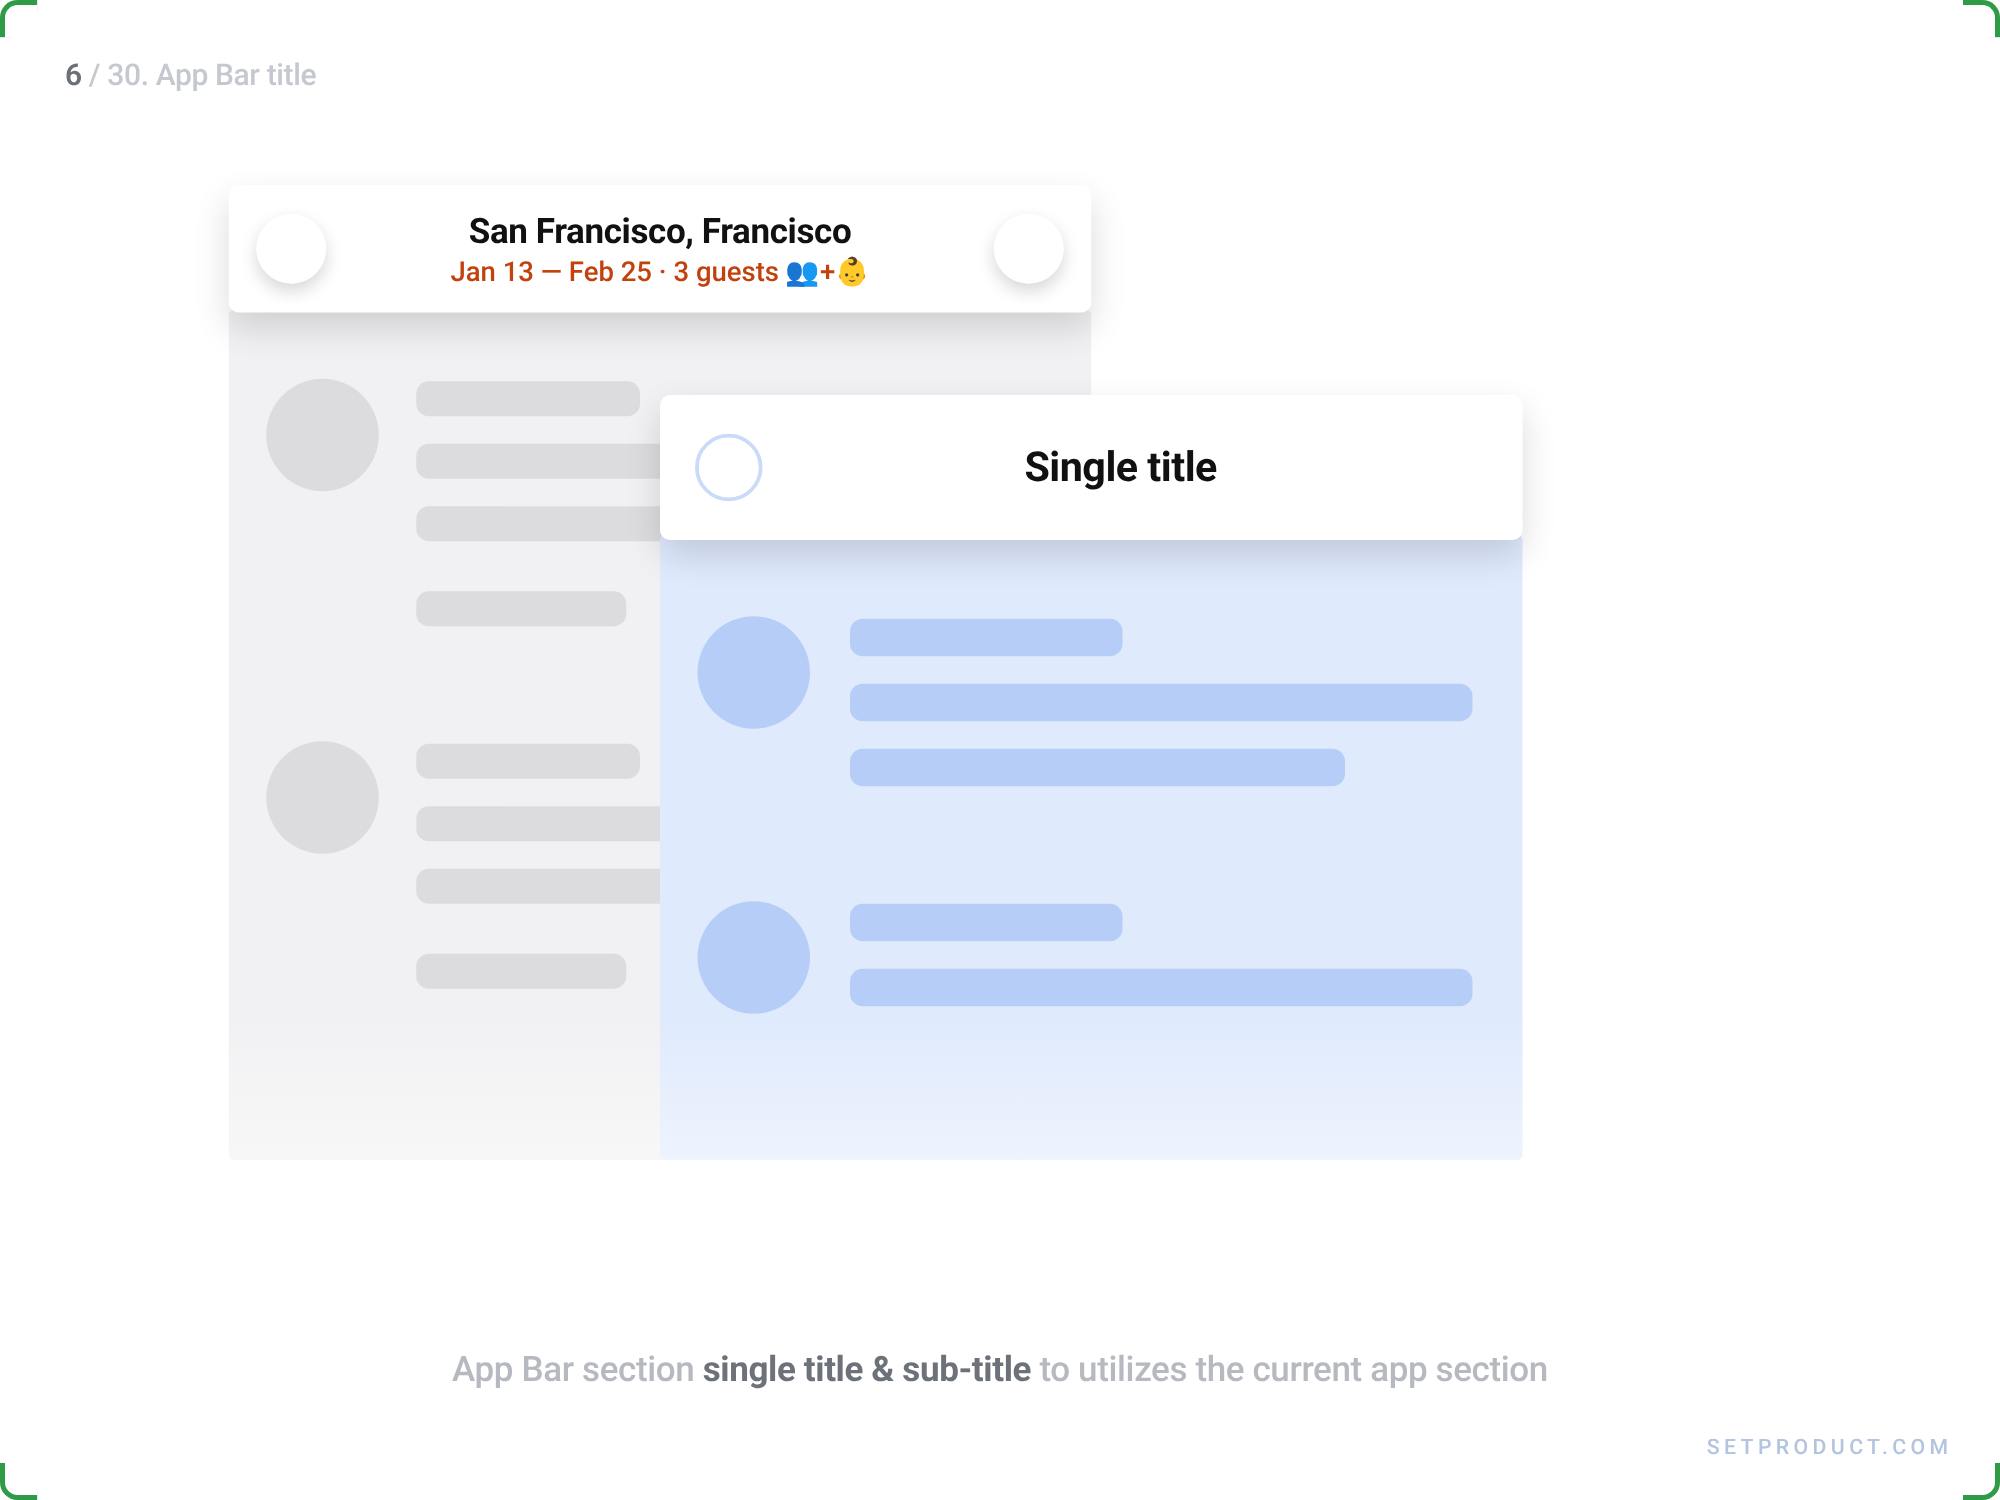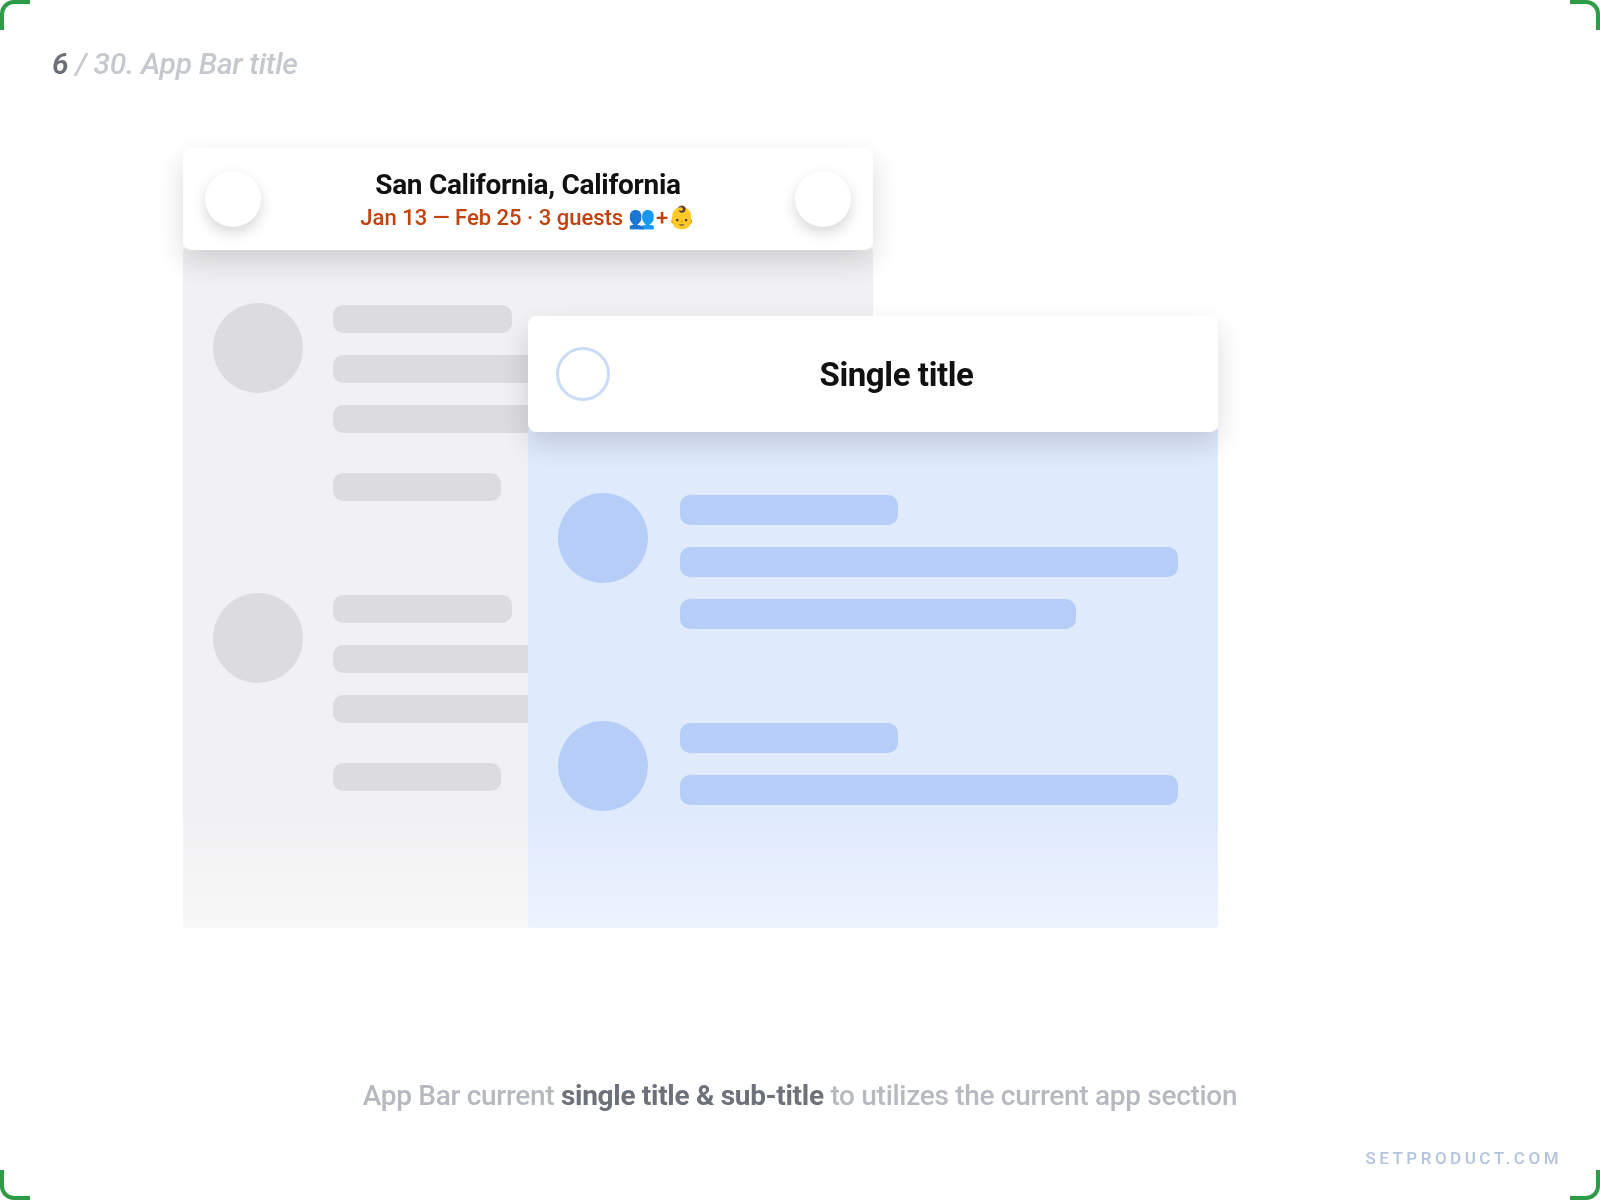--- a/index.html
+++ b/index.html
@@ -15,25 +15,24 @@
     inset: 8px;
     border-radius: 36px;
     background: #fff;
     overflow: hidden;
   }
   
   .breadcrumb {
     position: absolute;
     top: 38px;
     left: 44px;
-    font-size: 30px;
+    font-size: 24px;
     font-weight: 500;
     color: #c5c8cf;
     letter-spacing: -0.3px;
-    font-style: italic;
   }
   .breadcrumb .num { color: #6b6f78; font-weight: 600; }
 
   
   .panel-grey {
     position: absolute;
     top: 240px;
     left: 175px;
     width: 690px;
     height: 680px;
@@ -208,21 +207,21 @@
           <div class="sk-line med"></div>
           <div class="sk-line shortish"></div>
         </div>
       </div>
     </div>
   </div>
 
   <div class="appbar-grey">
     <div class="circle-btn"></div>
     <div class="center">
-      <div class="title">San California, California</div>
+      <div class="title">San Francisco, Francisco</div>
       <div class="subtitle">Jan 13 — Feb 25 · 3 guests 👥+👶</div>
     </div>
     <div class="circle-btn"></div>
   </div>
 
   <div class="panel-blue">
     <div class="skeleton-block">
       <div class="skb-row">
         <div class="skb-avatar"></div>
         <div class="skb-lines">
@@ -242,18 +241,18 @@
   </div>
 
   <div class="appbar-blue">
     <div class="ring-btn"></div>
     <div class="title">Single title</div>
   </div>
 
   <div class="fade"></div>
 
   <div class="caption">
-    <span>App Bar current </span><span class="bold">single title &amp; sub-title</span><span> to utilizes the current app section</span>
+    <span>App Bar section </span><span class="bold">single title &amp; sub-title</span><span> to utilizes the current app section</span>
   </div>
 
   <div class="watermark">SETPRODUCT.COM</div>
 
 </div>
 
 </body></html>

